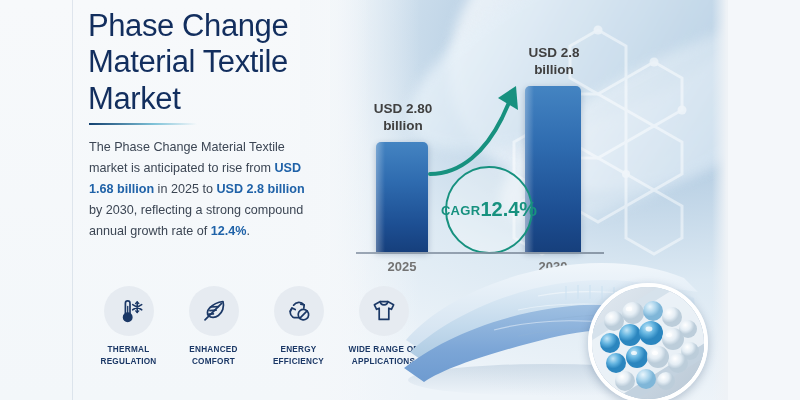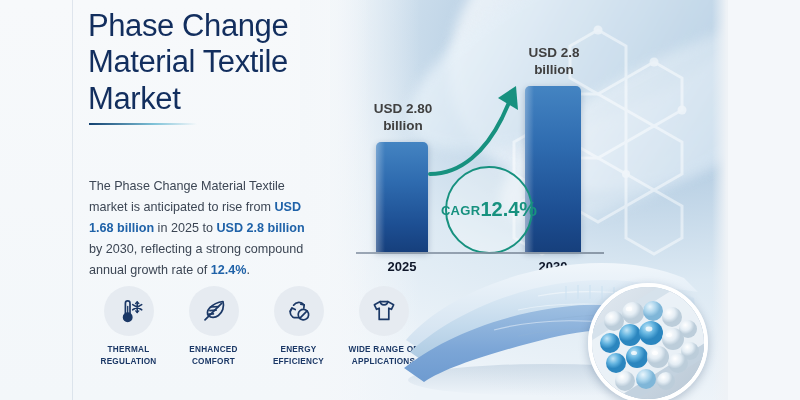--- a/index.html
+++ b/index.html
@@ -32,21 +32,21 @@
     background:linear-gradient(180deg,#f7f9fb 0%,#f3f7fa 100%);}
   .left-edge{position:absolute;left:72px;top:0;width:1px;height:400px;background:rgba(160,180,200,.28);}
   .panel-fade{position:absolute;left:300px;top:0;width:70px;height:400px;
     background:linear-gradient(90deg,#f4f7fa 0%,rgba(244,247,250,0) 100%);}
 
   .title{position:absolute;left:88px;top:8px;width:250px;
     font-size:31px;line-height:1.17;font-weight:400;color:#122e5e;letter-spacing:-.4px;}
   .divider{position:absolute;left:89px;top:123px;width:108px;height:2px;
     background:linear-gradient(90deg,#13406f 0%,#7fc2d8 60%,rgba(127,194,216,0) 100%);}
   .body-copy{position:absolute;left:89px;top:137px;width:232px;
-    font-size:12.6px;line-height:21px;color:#3c4654;margin-top:39px;}
+    font-size:12.6px;line-height:21px;color:#3c4654;}
   .hl{color:#1f62a8;font-weight:700;}
 
   
   .features{position:absolute;left:88px;top:286px;width:336px;display:flex;gap:4px;}
   .feature{width:84px;display:flex;flex-direction:column;align-items:center;}
   .f-circle{width:50px;height:50px;border-radius:50%;background:#e6ebf1;
     display:flex;align-items:center;justify-content:center;}
   .f-label{margin-top:8px;text-align:center;font-size:8.2px;font-weight:700;
     line-height:11.5px;color:#1b3866;letter-spacing:.25px;}
 
@@ -58,21 +58,21 @@
     background:linear-gradient(180deg,#4484c2 0%,#2f6cb0 35%,#1d4f93 75%,#163f7c 100%);
     box-shadow:0 2px 6px rgba(20,50,90,.25);}
   .bar-2025{left:26px;top:124px;width:52px;height:110px;}
   .bar-2030{left:175px;top:68px;width:56px;height:166px;}
   .bar-gloss{position:absolute;left:0;top:0;width:9px;height:100%;border-radius:5px 0 0 0;
     background:linear-gradient(90deg,rgba(255,255,255,.30),rgba(255,255,255,0));}
   .vlabel{position:absolute;text-align:center;font-size:13.5px;font-weight:700;
     color:#404040;line-height:17px;}
   .vlabel-2025{left:8px;top:82px;width:90px;}
   .vlabel-2030{left:158px;top:26px;width:92px;}
-  .xlabel{position:absolute;text-align:center;font-size:13px;font-weight:700;color:#0f172a;top:241px;}
+  .xlabel{position:absolute;text-align:center;font-size:13px;font-weight:700;color:#737373;top:241px;}
   .xlabel-2025{left:12px;width:80px;}
   .xlabel-2030{left:162px;width:82px;}
   .arrow{position:absolute;left:78px;top:52px;width:120px;height:110px;}
   .cagr{position:absolute;left:95px;top:148px;width:84px;height:84px;border-radius:50%;
     border:2.5px solid #17917f;display:flex;flex-direction:row;align-items:center;
     justify-content:center;background:rgba(248,251,253,.35);}
   .cagr-t{font-size:13px;font-weight:700;color:#17917f;letter-spacing:.3px;}
   .cagr-v{font-size:20px;font-weight:700;color:#17917f;margin-top:-1px;}
 
   

